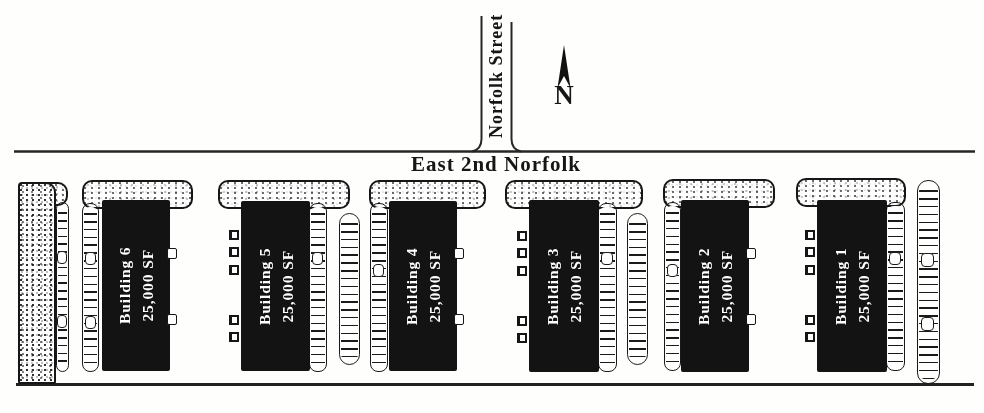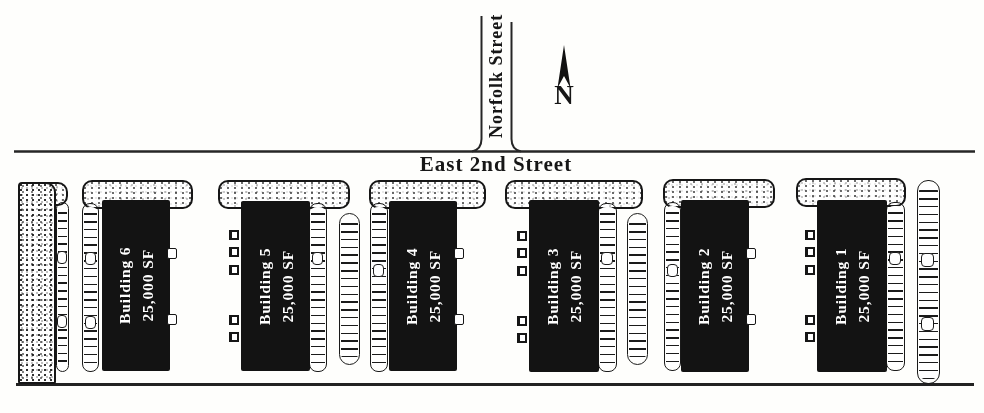--- a/index.html
+++ b/index.html
@@ -71,21 +71,21 @@
 
   <svg class="roads" width="984" height="413" viewBox="0 0 984 413">
     <path d="M14 151.5 H975" stroke="#262626" stroke-width="2.6" fill="none"></path>
     <path d="M481.5 16 V139 Q481.5 149.5 472 151.5" stroke="#262626" stroke-width="2" fill="none"></path>
     <path d="M511.5 22 V139 Q511.5 149.5 521 151.5" stroke="#262626" stroke-width="2" fill="none"></path>
     <path d="M16 384.5 H974" stroke="#222" stroke-width="3" fill="none"></path>
     <polygon points="564,45 570.5,88 564,76 557.5,88" fill="#111"></polygon>
   </svg>
 
   <div class="abs lbl v-street" style="left:480px;top:8px;width:32px;height:136px;">Norfolk Street</div>
-  <div class="abs lbl h-street" style="left:397px;top:152px;width:198px;height:26px;">East 2nd Street</div>
+  <div class="abs lbl h-street" style="left:397px;top:152px;width:198px;height:26px;">East 2nd Norfolk</div>
   <div class="abs lbl north-n" style="left:549px;top:80px;width:30px;">N</div>
 
   <div class="abs cap" style="left:18px;top:182px;width:50px;height:24px;"></div>
   <div class="abs stipple" style="left:18px;top:182px;width:38px;height:202px;"></div>
   <div class="abs rack" style="left:56px;top:202px;width:13px;height:170px;"></div>
   <div class="abs isl" style="left:57px;top:251px;width:10px;height:13px;"></div>
   <div class="abs isl" style="left:57px;top:315px;width:10px;height:13px;"></div>
 
   <div class="abs cap" style="left:82px;top:180px;width:111px;height:29px;"></div>
   <div class="abs rack" style="left:82px;top:203px;width:17px;height:169px;"></div>

